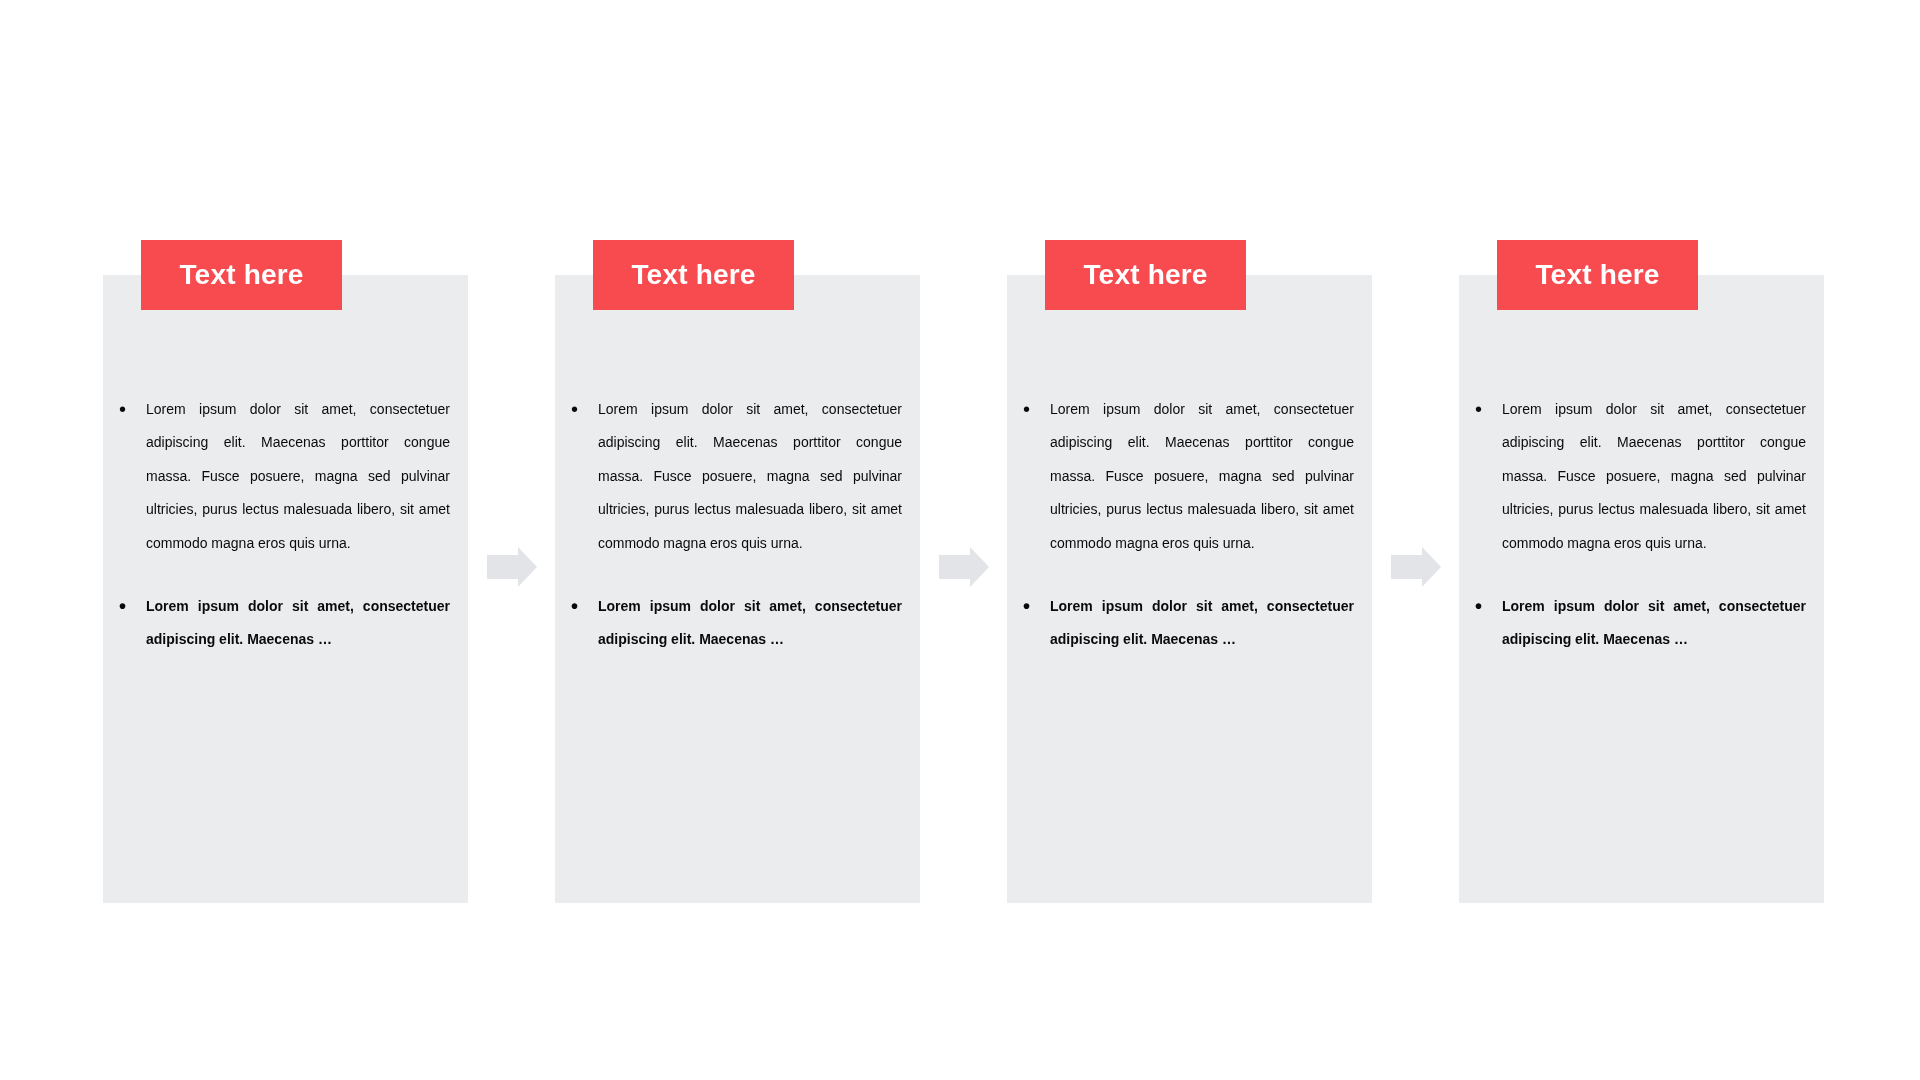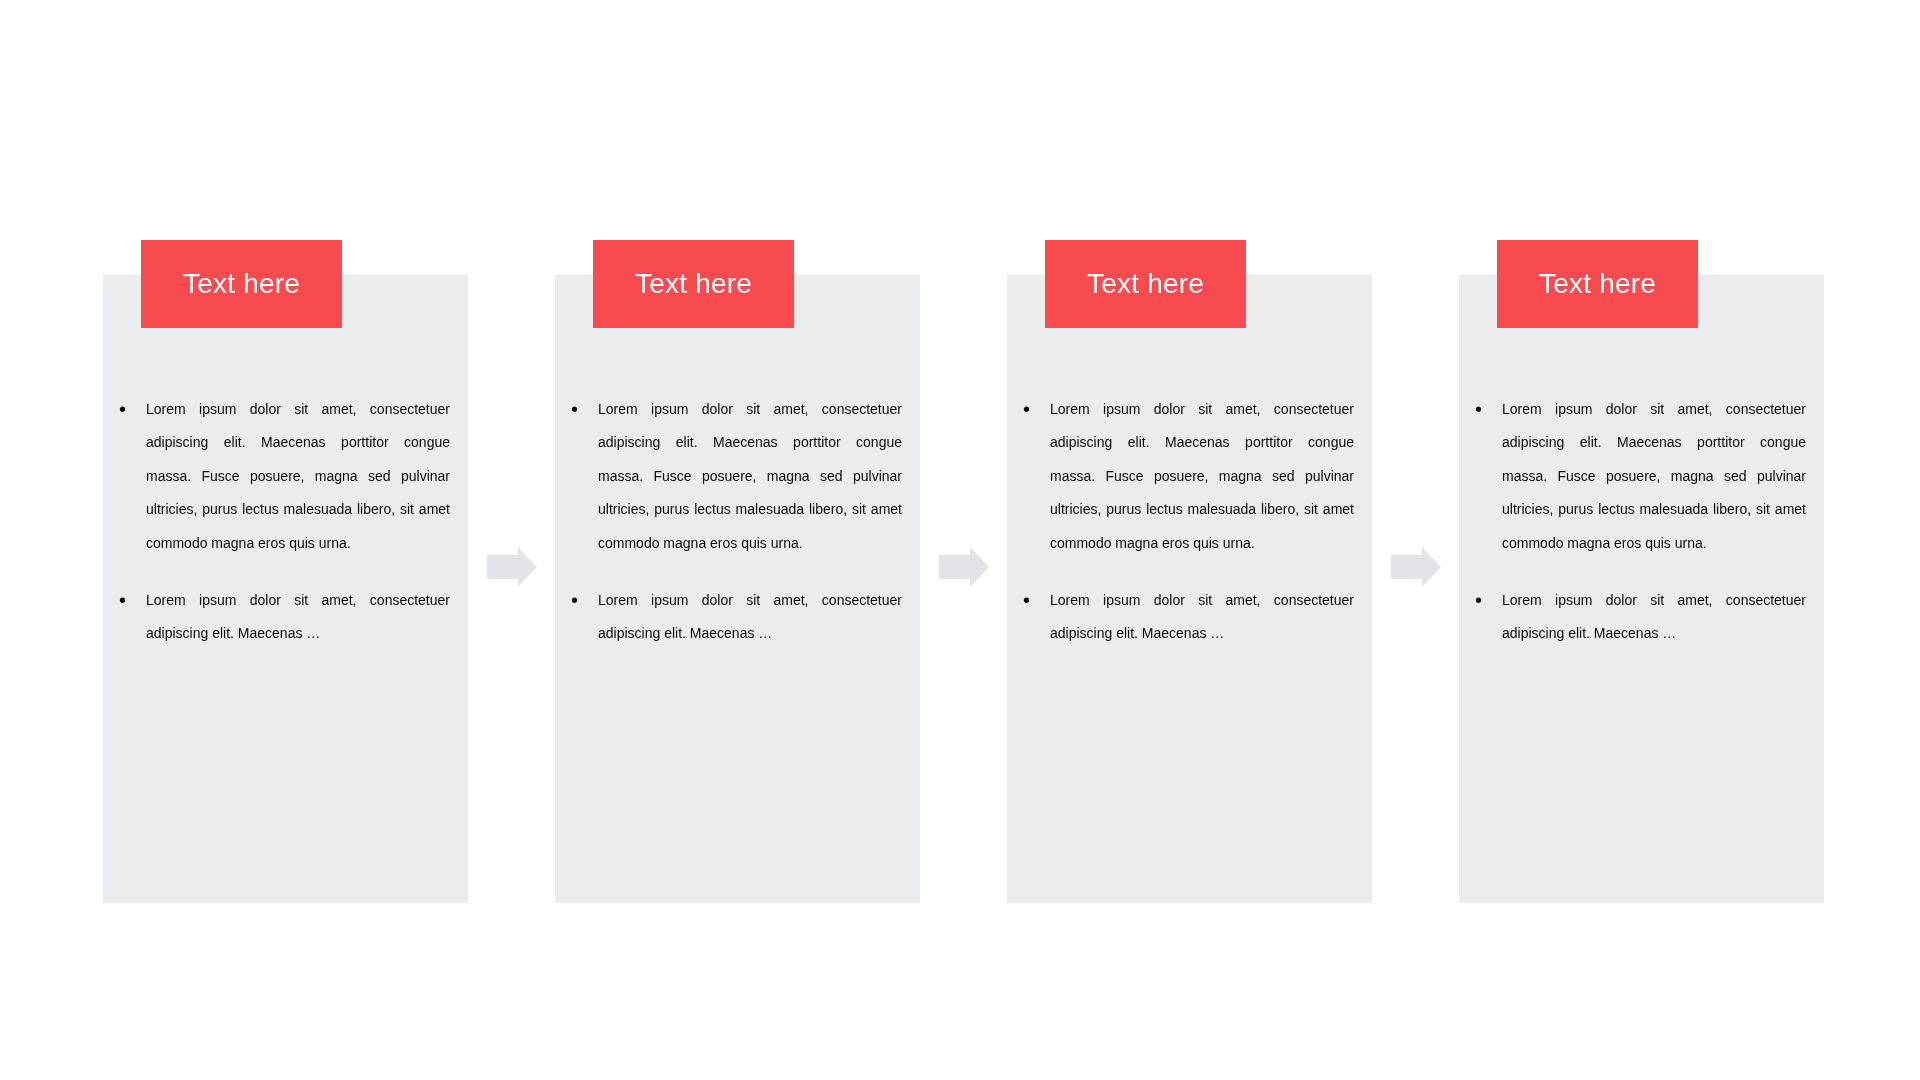--- a/index.html
+++ b/index.html
@@ -29,25 +29,25 @@
     width: 365px;
     height: 628px;
     background: var(--panel);
     flex: 0 0 auto;
   }
   .step-header {
     position: absolute;
     top: -35px;
     left: 38px;
     width: 201px;
-    height: 88px;
+    height: 70px;
     background: var(--accent);
     color: var(--header-text);
     font-size: 28px;
-    font-weight: normal;
+    font-weight: bold;
     display: flex;
     align-items: center;
     justify-content: center;
     letter-spacing: 0.2px;
   }
   .bullet-list {
     list-style: none;
     margin: 0;
     padding: 118px 18px 0 0;
   }
@@ -62,21 +62,22 @@
   .bullet-item::before {
     content: "\2022";
     position: absolute;
     left: 16px;
     top: 0;
     font-size: 20px;
     line-height: 33.4px;
     color: var(--body-text);
   }
   .bullet-item + .bullet-item {
-    margin-top: 24px;
+    margin-top: 30px;
+    font-weight: bold;
   }
   .gap {
     position: relative;
     width: 87px;
     height: 628px;
     flex: 0 0 auto;
   }
   .flow-arrow {
     position: absolute;
     top: 272px;

